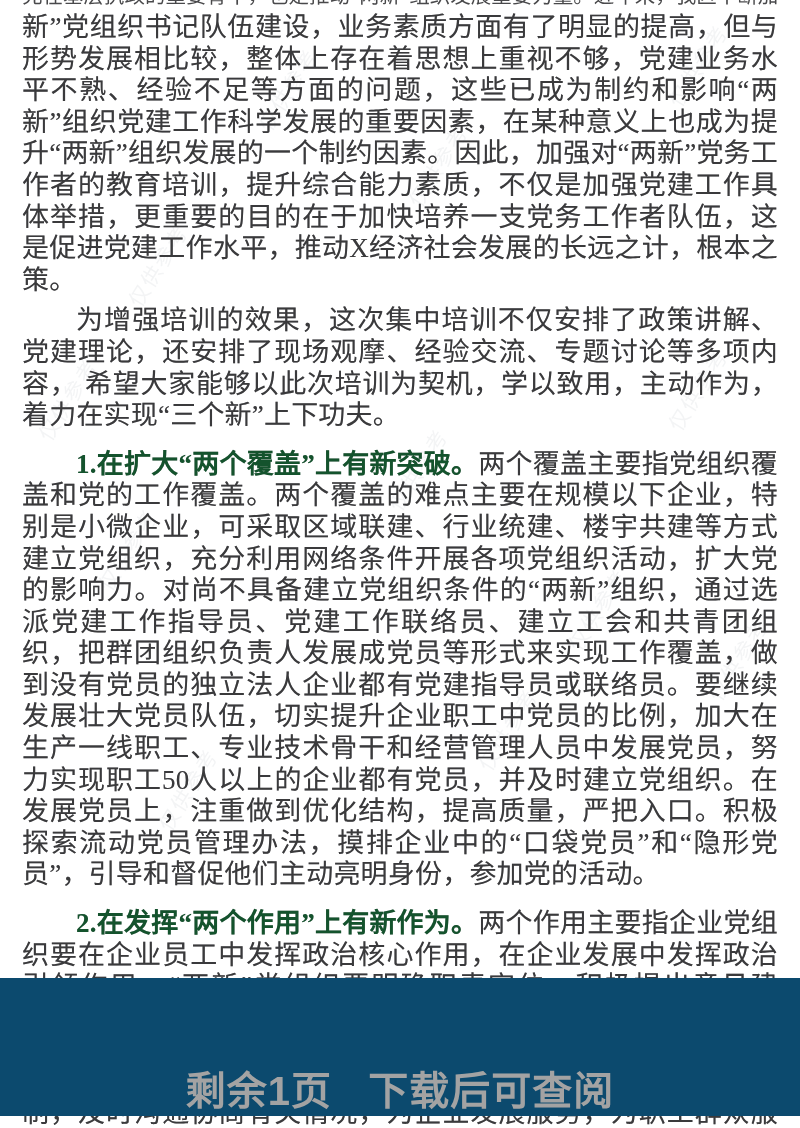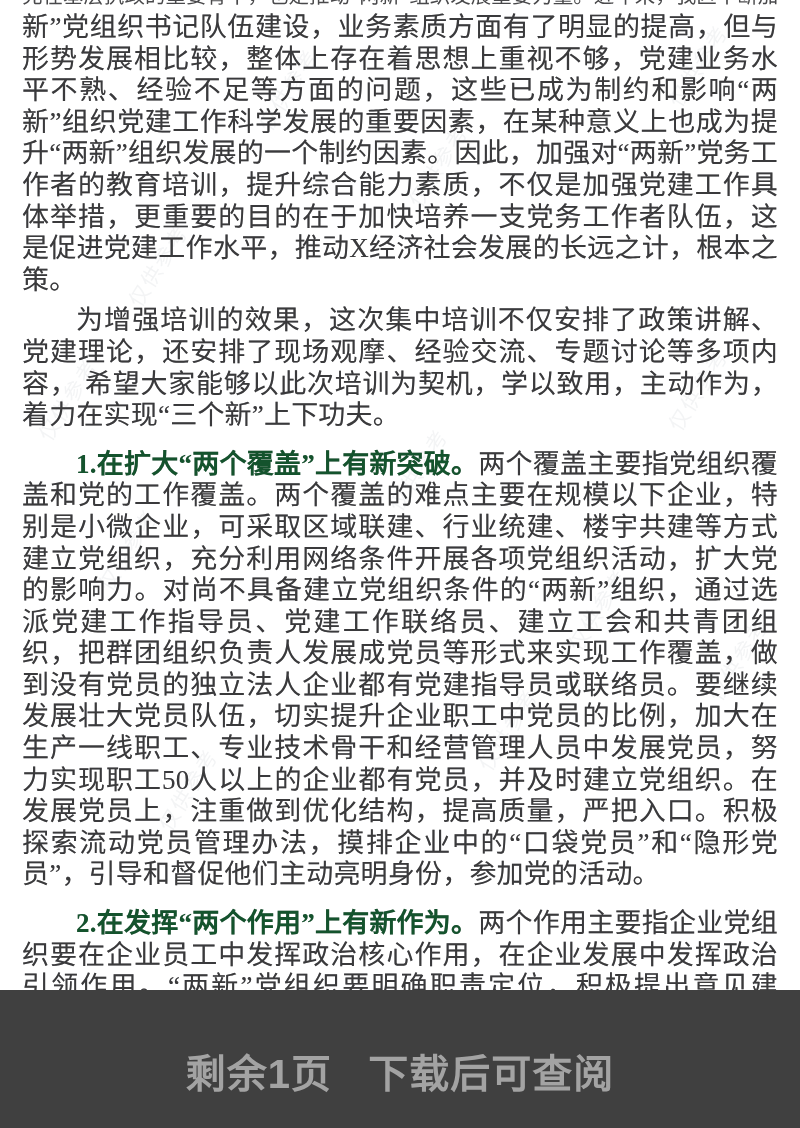--- a/index.html
+++ b/index.html
@@ -101,26 +101,26 @@
   .runin-bold {
     font-weight: 700;
     color: #14532d;
   }
 
   
   #footer-overlay {
     position: absolute;
     left: 0;
     right: 0;
-    bottom: 0;
+    bottom: 12px;
     height: 138px;
-    background: #404040;
+    background: #0c4a6e;
     z-index: 5;
     display: flex;
-    align-items: center;
+    align-items: flex-end;
     justify-content: center;
     padding-top: 30px;
     box-sizing: border-box;
   }
   #footer-notice {
     font-family: "Liberation Sans", "DejaVu Sans", sans-serif;
     font-weight: 700;
     font-size: 40px;
     color: #a3a3a3;
     letter-spacing: 1px;

